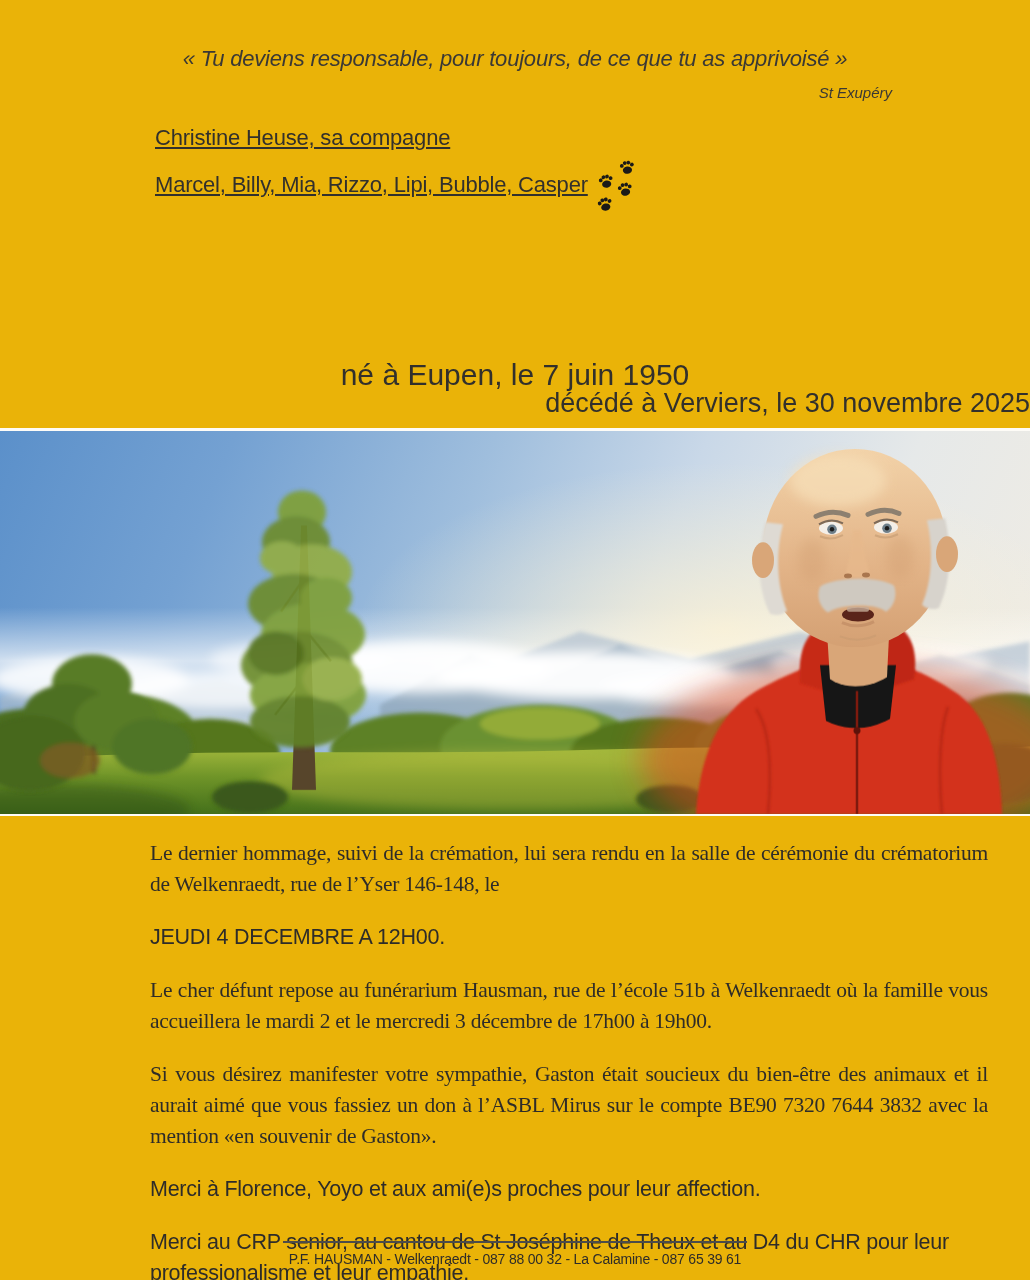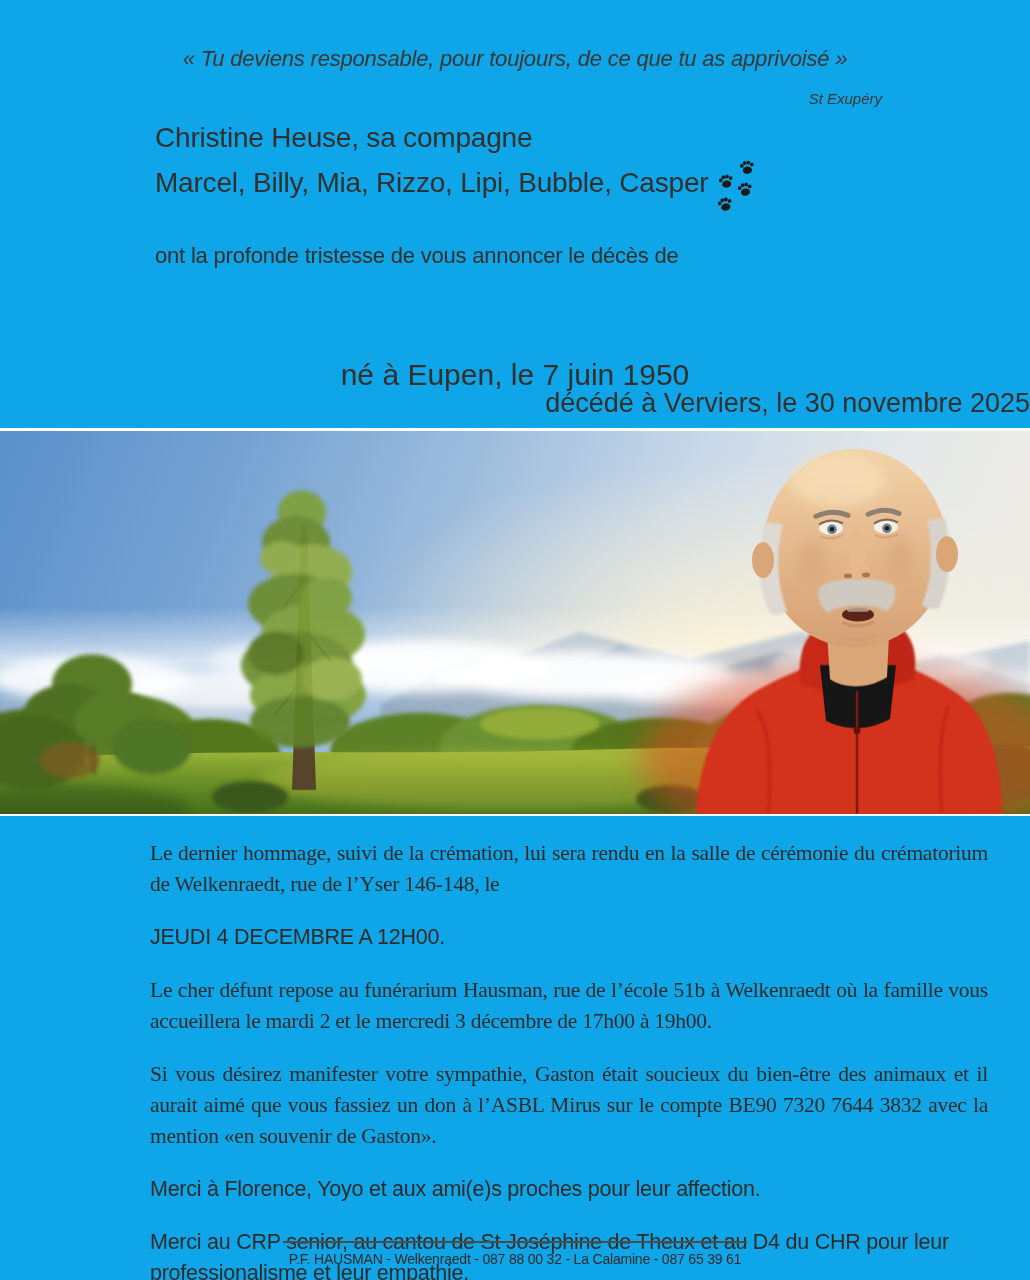--- a/index.html
+++ b/index.html
@@ -1,21 +1,21 @@
 <!DOCTYPE html>
 <html><head>
 <meta charset="utf-8">
 <style>
   html,body{margin:0;padding:0;background:#fbf2e5;}
-  .page{position:relative;width:1030px;height:1280px;background:#0ea5e9;overflow:hidden;
+  .page{position:relative;width:1030px;height:1280px;background:#eab308;overflow:hidden;
         font-family:"Liberation Sans","DejaVu Sans",sans-serif;color:#32302c;}
   .quote{position:absolute;top:46px;left:0;width:100%;text-align:center;
          font-style:italic;font-size:22px;letter-spacing:-0.2px;color:#3a3835;}
-  .attribution{position:absolute;top:84px;right:148px;font-style:italic;font-size:15px;color:#3a3835;margin-top:6px;}
-  .family{position:absolute;left:155px;top:120px;font-size:28px;letter-spacing:-0.2px;line-height:35px;}
+  .attribution{position:absolute;top:84px;right:138px;font-style:italic;font-size:15px;color:#3a3835;}
+  .family{position:absolute;left:155px;top:120px;font-size:22px;letter-spacing:-0.2px;line-height:35px;text-decoration:underline;}
   .pets-row{white-space:nowrap;}
   .paws{display:inline-block;vertical-align:middle;margin-left:6px;transform:translateY(4px);}
   .announcement{position:absolute;left:155px;top:243px;font-size:22px;letter-spacing:-0.2px;}
   .name{position:absolute;top:288px;left:0;width:100%;text-align:center;margin:0;
         font-size:47px;font-weight:400;letter-spacing:0.5px;color:#222019;}
   .birth{position:absolute;top:358px;left:0;width:100%;text-align:center;font-size:30px;}
   .death{position:absolute;top:388px;left:0;width:100%;text-align:right;font-size:27px;}
   .photo{position:absolute;top:428px;left:0;width:1030px;height:388px;
          border-top:3px solid #fefcf7;border-bottom:2px solid #fefcf7;box-sizing:border-box;
          background:
@@ -71,21 +71,20 @@
                 <circle cx="-5" cy="-1.8" r="1.9"></circle>
                 <circle cx="-1.7" cy="-4.2" r="1.9"></circle>
                 <circle cx="1.9" cy="-4.2" r="1.9"></circle>
                 <circle cx="5.1" cy="-1.8" r="1.9"></circle>
               </g>
         </g>
       </svg></span>
     </div>
   </div>
 
-  <div class="announcement">ont la profonde tristesse de vous annoncer le décès de</div>
 
   <div class="birth">né à Eupen, le 7 juin 1950</div>
   <div class="death">décédé à Verviers, le 30 novembre 2025</div>
 
   <div class="photo">
     <svg viewBox="0 0 1030 386" preserveAspectRatio="none">
       <defs>
         <filter id="b1" x="-40%" y="-40%" width="180%" height="180%">
             <feGaussianBlur stdDeviation="2"></feGaussianBlur>
           </filter>

